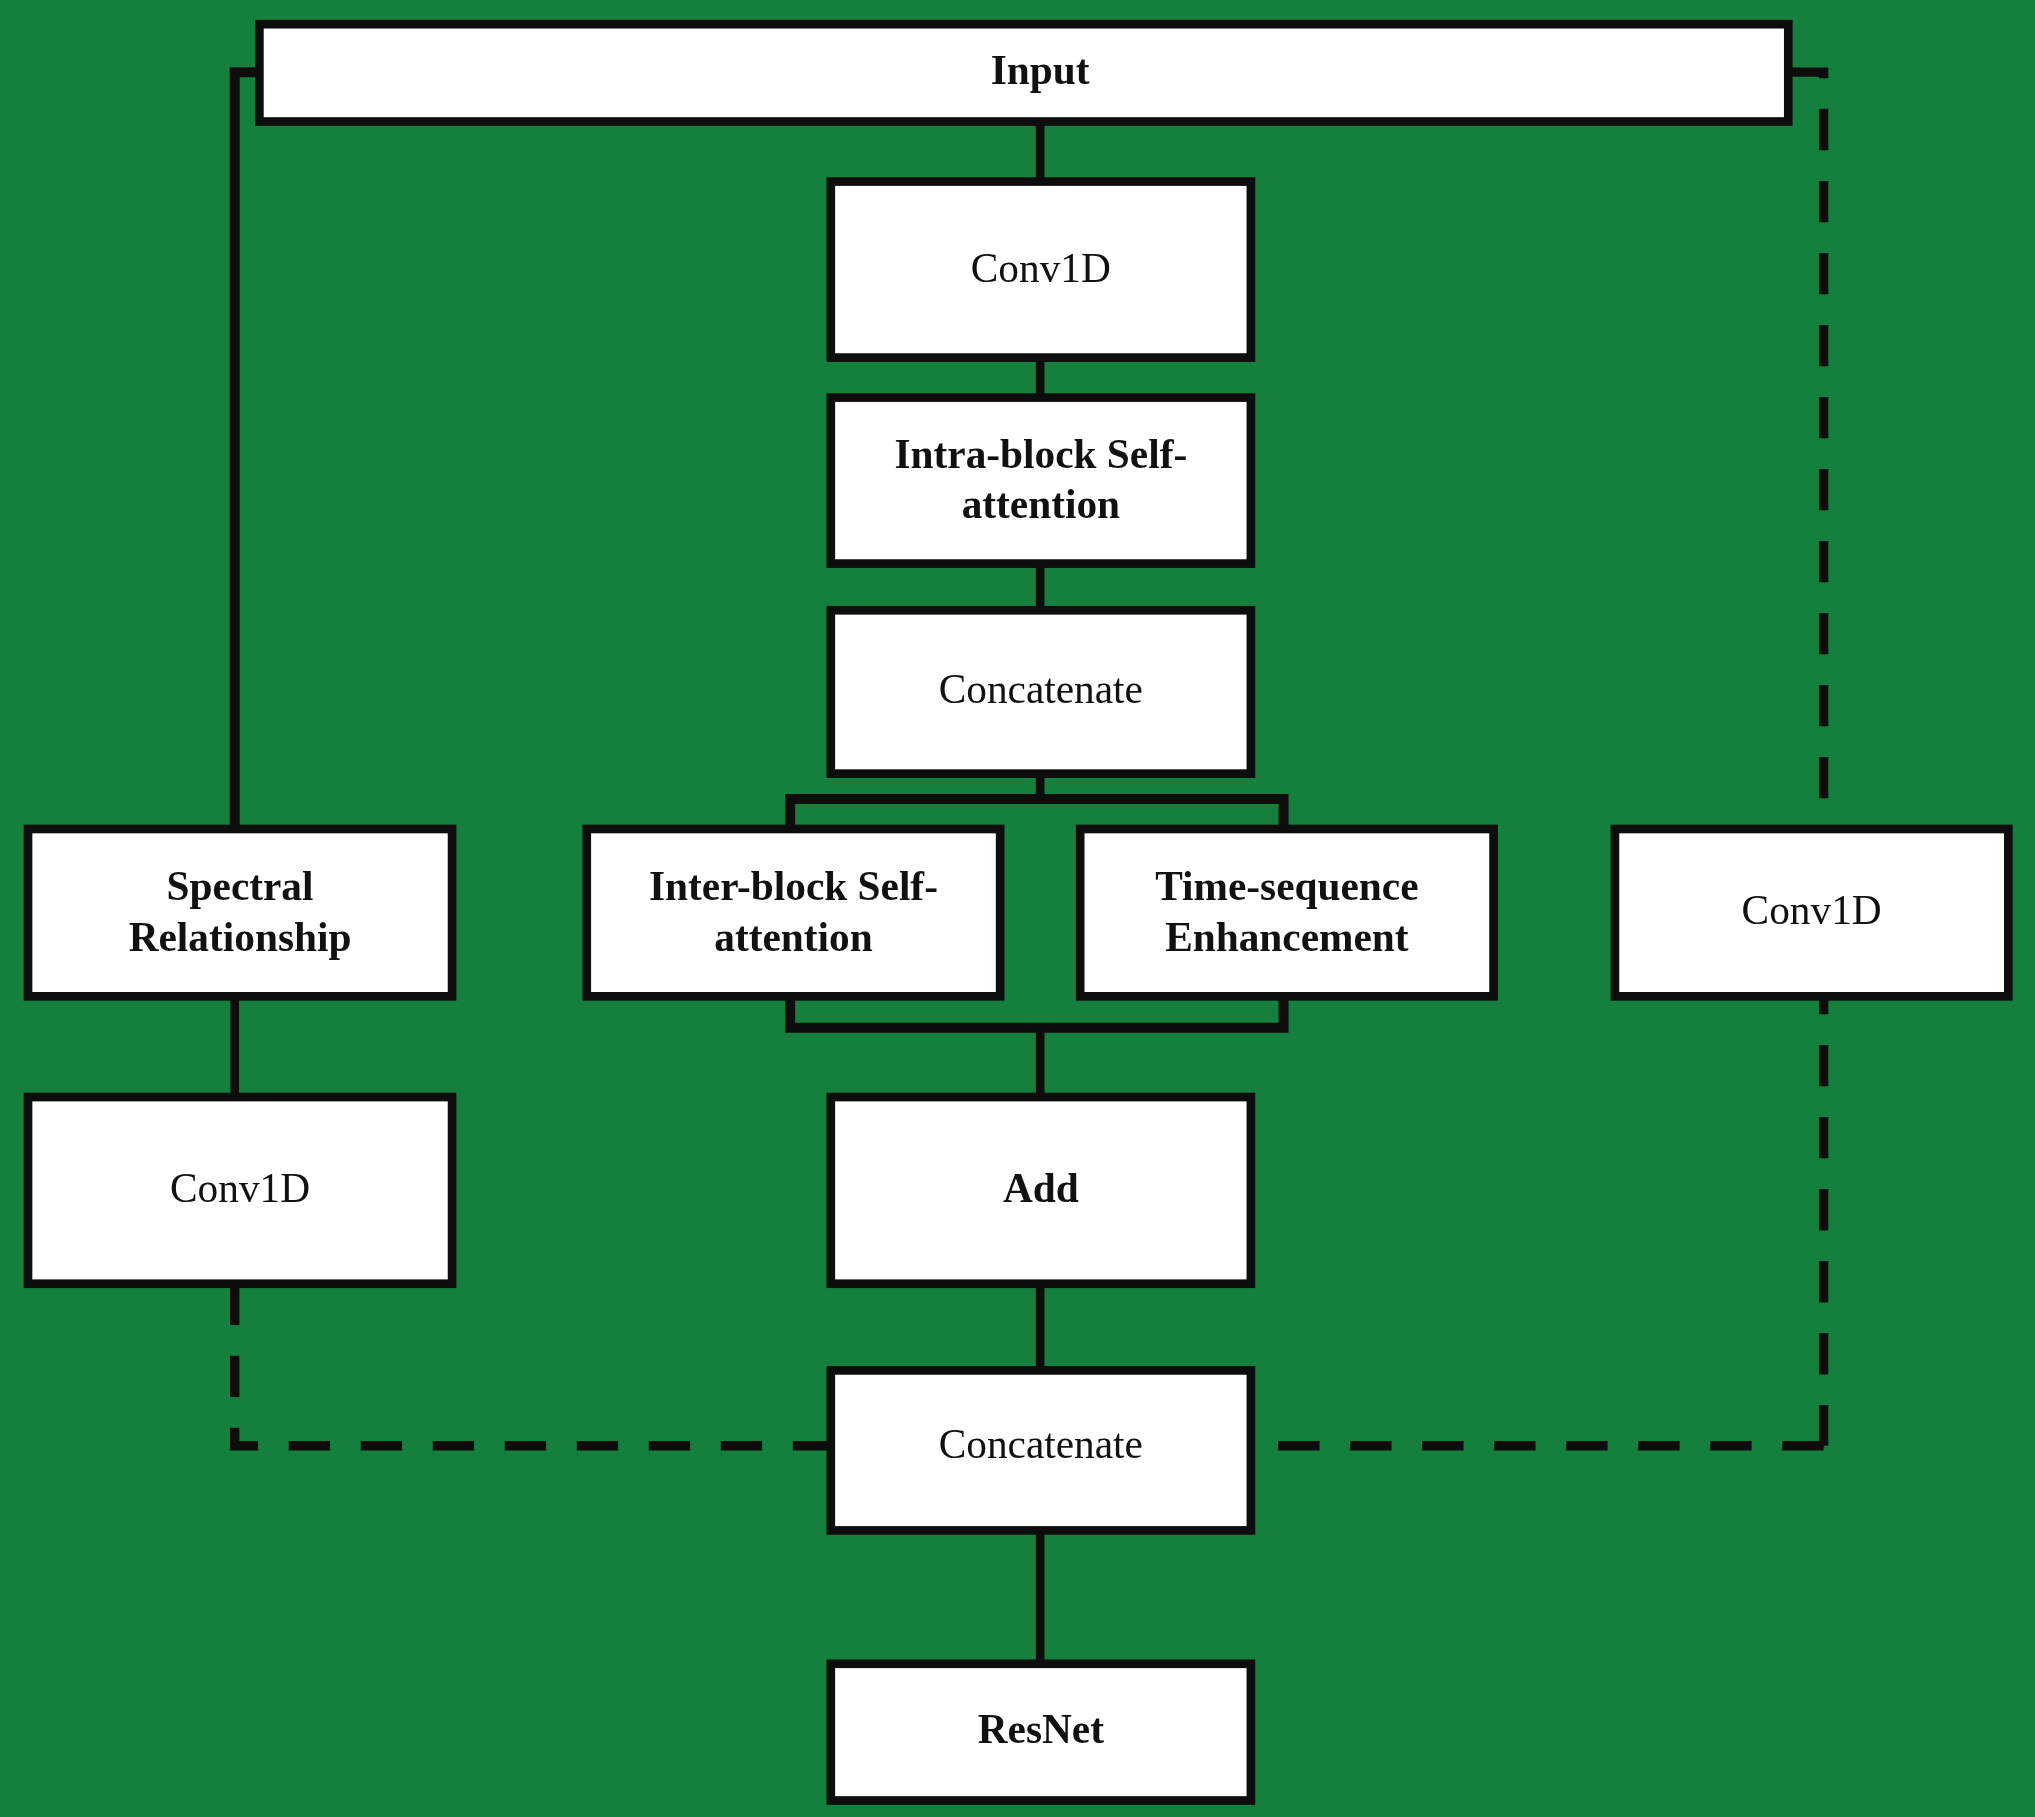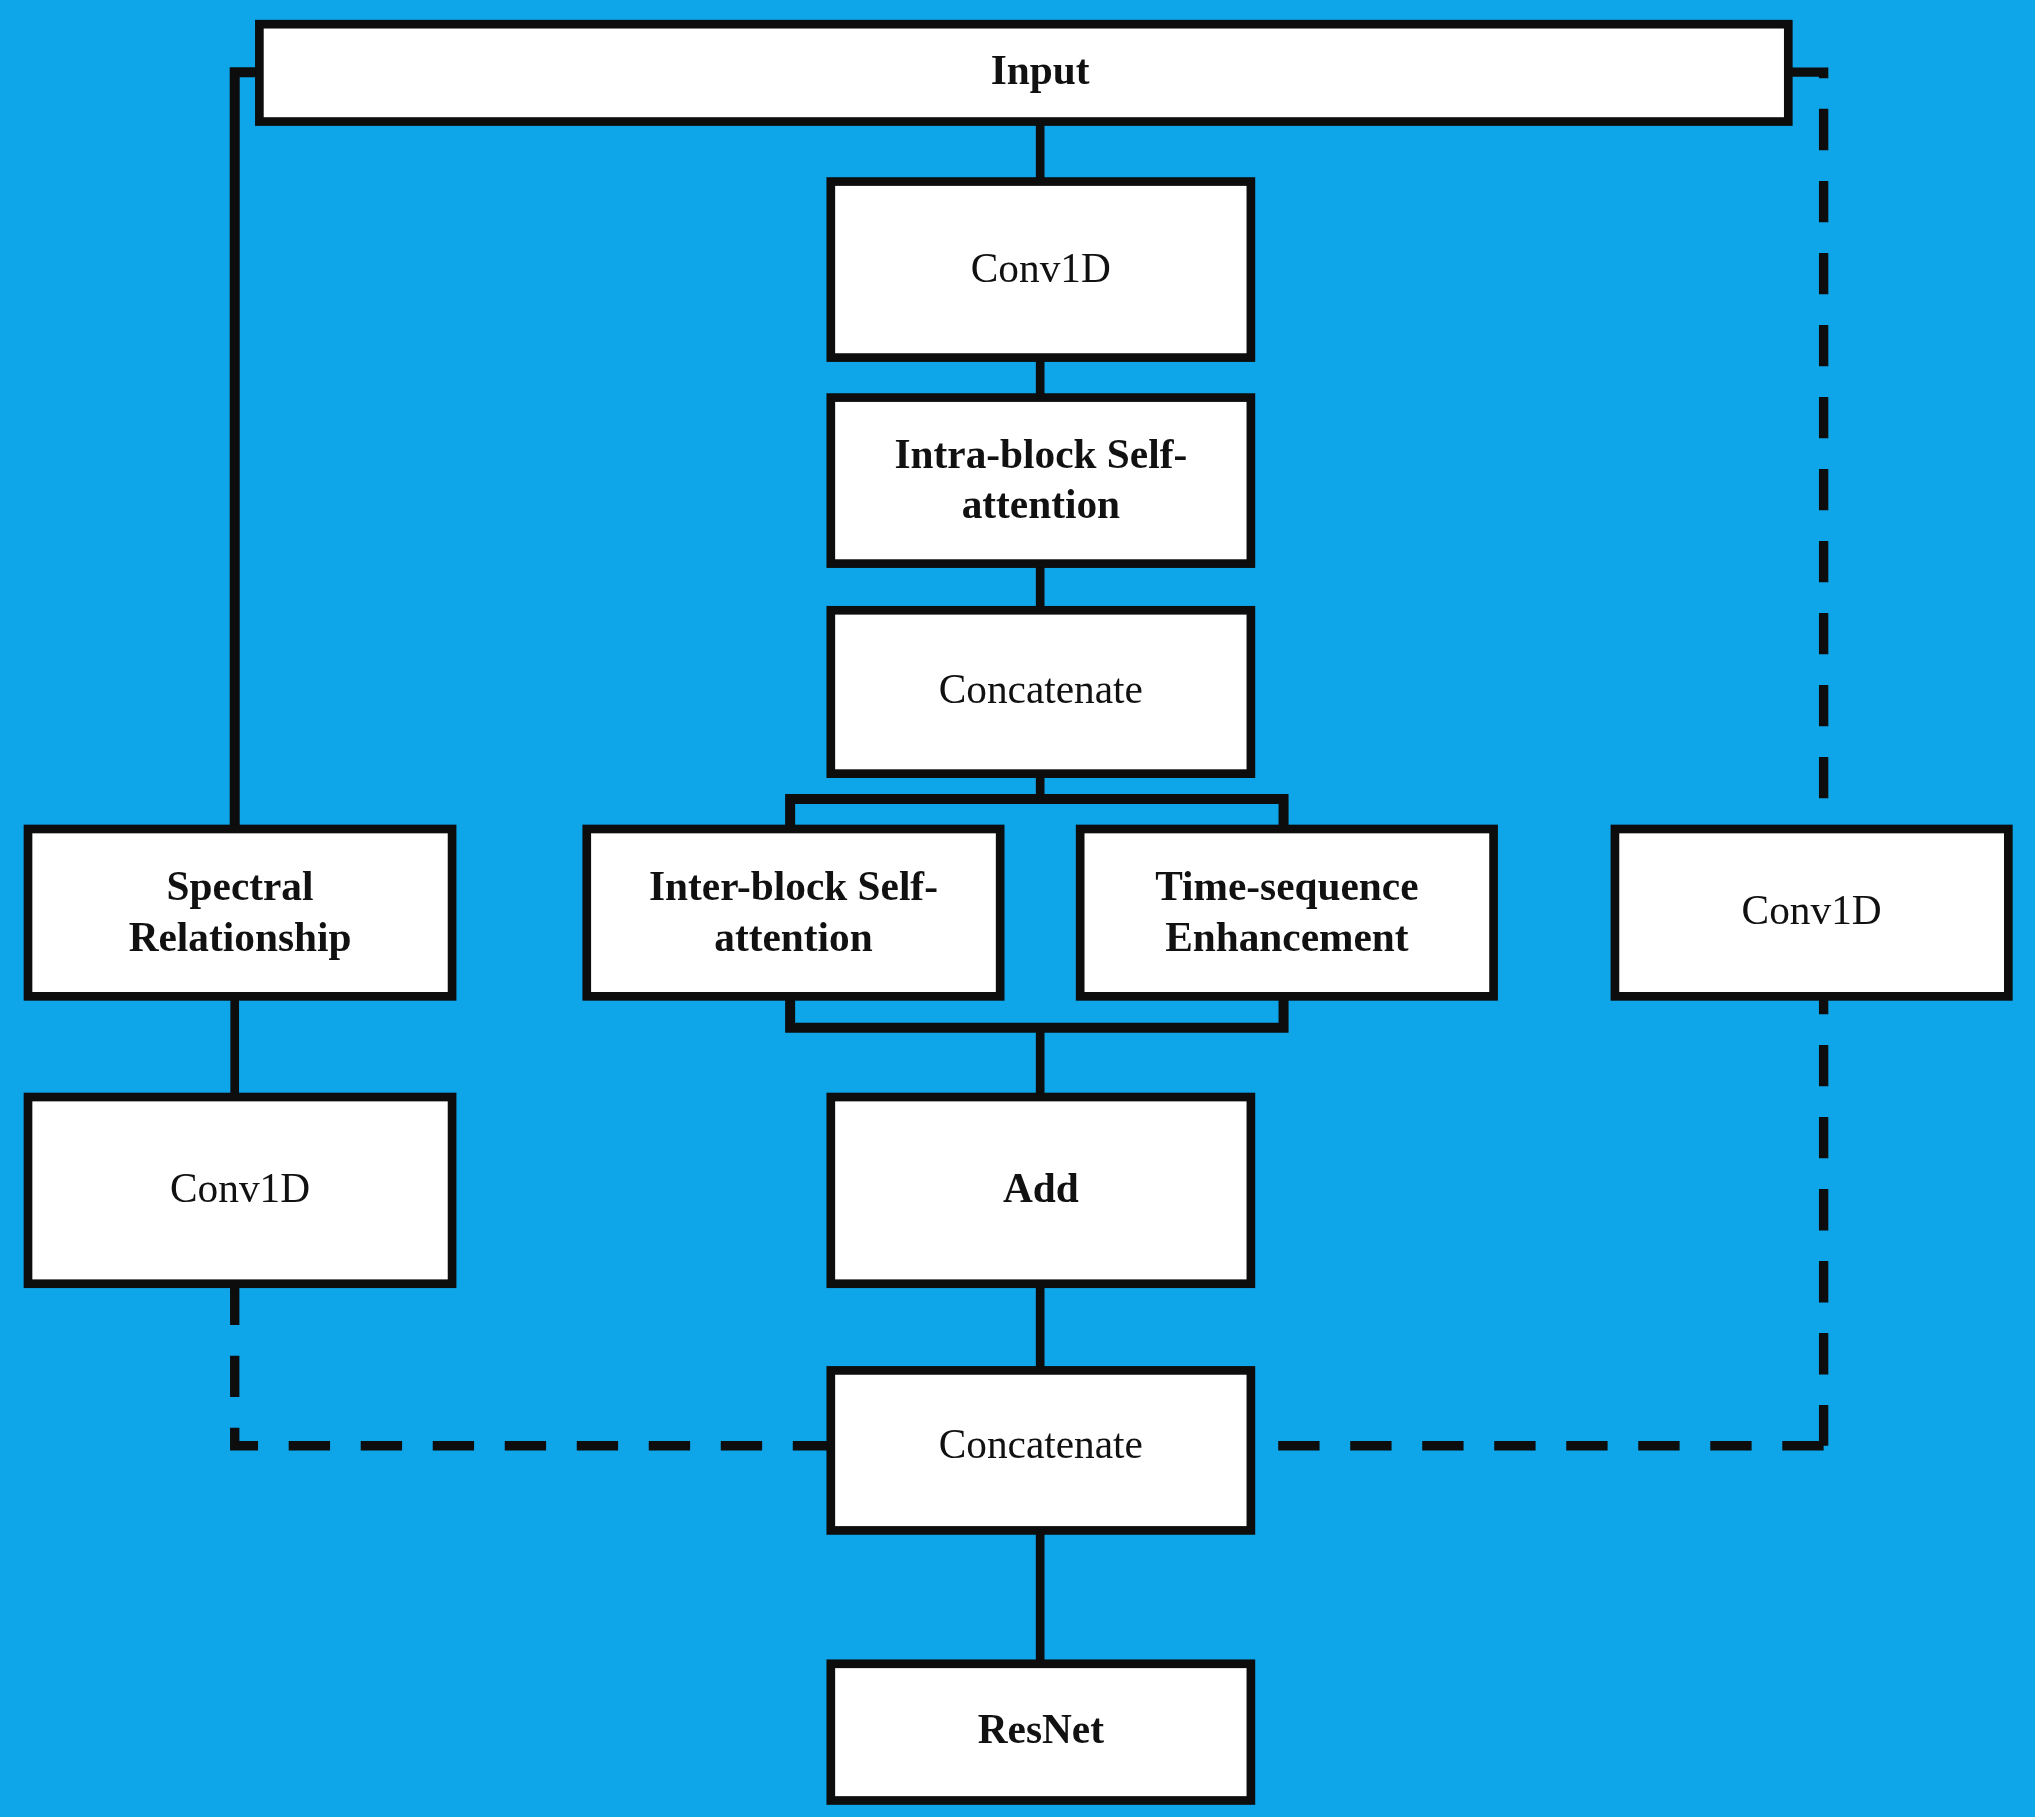--- a/index.html
+++ b/index.html
@@ -11,21 +11,21 @@
   body {
     width: 2035px;
     height: 1818px;
     font-family: "Liberation Serif", "DejaVu Serif", serif;
     overflow: hidden;
   }
   #diagram-root {
     position: relative;
     width: 2035px;
     height: 1818px;
-    background: #0ea5e9;
+    background: #15803d;
   }
   svg#flow {
     display: block;
     width: 2035px;
     height: 1818px;
   }
   .node-box {
     fill: #ffffff;
     stroke: #0d0d0d;
     stroke-width: 13;

